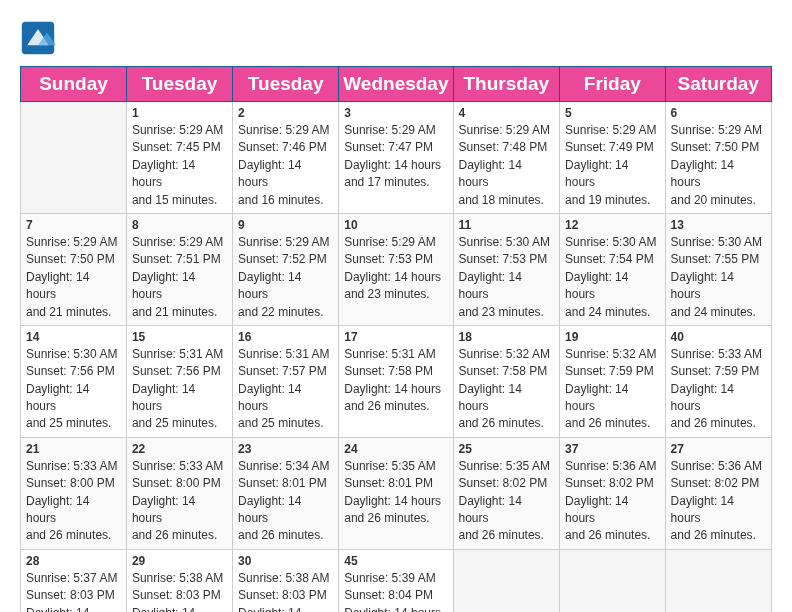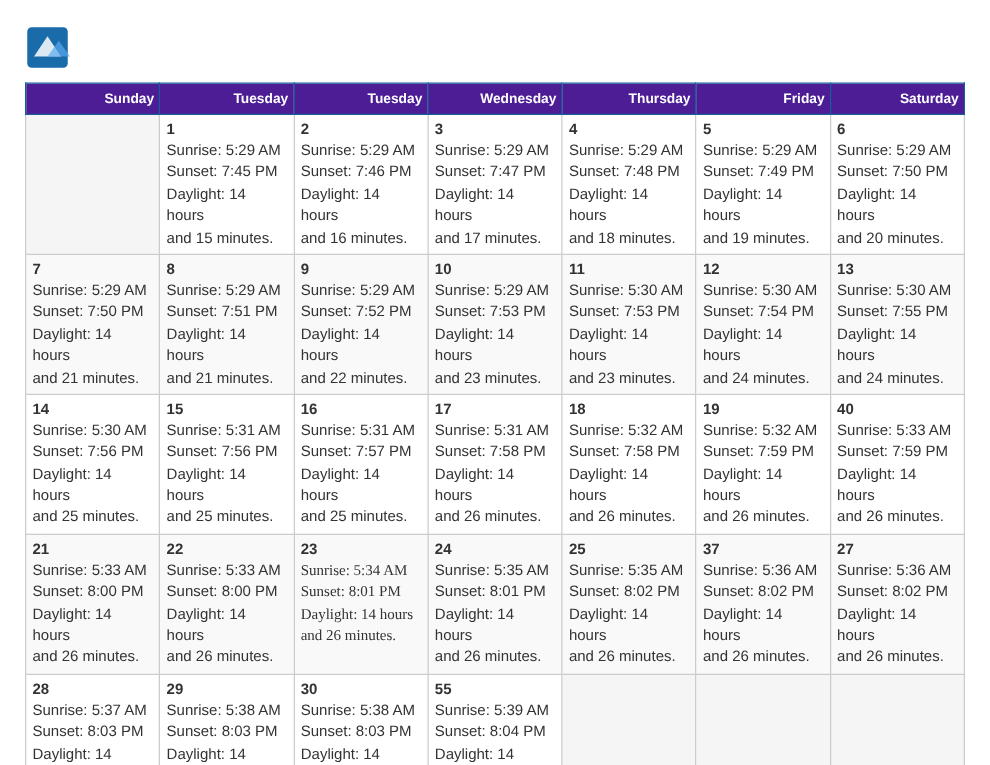--- a/index.html
+++ b/index.html
@@ -43,26 +43,26 @@
     .location {
       font-size: 14px;
       color: #555;
     }
     .calendar {
       width: 100%;
       border-collapse: collapse;
       border: 1px solid #ccc;
     }
     .calendar th {
-      background-color: #4c1d95;
+      background-color: #ec4899;
       color: #fff;
-      font-size: 11px;
+      font-size: 19px;
       font-weight: bold;
       padding: 6px 4px;
-      text-align: right;
+      text-align: center;
       border: 1px solid #1a5a99;
     }
     .calendar td {
       vertical-align: top;
       border: 1px solid #ccc;
       padding: 4px 5px;
       width: 107px;
       height: 90px;
       font-size: 10.5px;
       color: #333;
@@ -280,21 +280,21 @@
         </td>
         <td>
           <span class="day-num">22</span>
           <div class="day-info" style="white-space: pre-line;">Sunrise: 5:33 AM
 Sunset: 8:00 PM
 Daylight: 14 hours
 and 26 minutes.</div>
         </td>
         <td>
           <span class="day-num">23</span>
-          <div class="day-info" style="white-space: pre-line; font-family: Liberation Serif, serif;">Sunrise: 5:34 AM
+          <div class="day-info" style="white-space: pre-line;">Sunrise: 5:34 AM
 Sunset: 8:01 PM
 Daylight: 14 hours
 and 26 minutes.</div>
         </td>
         <td>
           <span class="day-num">24</span>
           <div class="day-info" style="white-space: pre-line;">Sunrise: 5:35 AM
 Sunset: 8:01 PM
 Daylight: 14 hours
 and 26 minutes.</div>
@@ -337,21 +337,21 @@
 and 25 minutes.</div>
         </td>
         <td>
           <span class="day-num">30</span>
           <div class="day-info" style="white-space: pre-line;">Sunrise: 5:38 AM
 Sunset: 8:03 PM
 Daylight: 14 hours
 and 24 minutes.</div>
         </td>
         <td>
-          <span class="day-num">55</span>
+          <span class="day-num">45</span>
           <div class="day-info" style="white-space: pre-line;">Sunrise: 5:39 AM
 Sunset: 8:04 PM
 Daylight: 14 hours
 and 24 minutes.</div>
         </td>
         <td class="empty"></td>
         <td class="empty"></td>
         <td class="empty"></td>
       </tr>
     </tbody>

